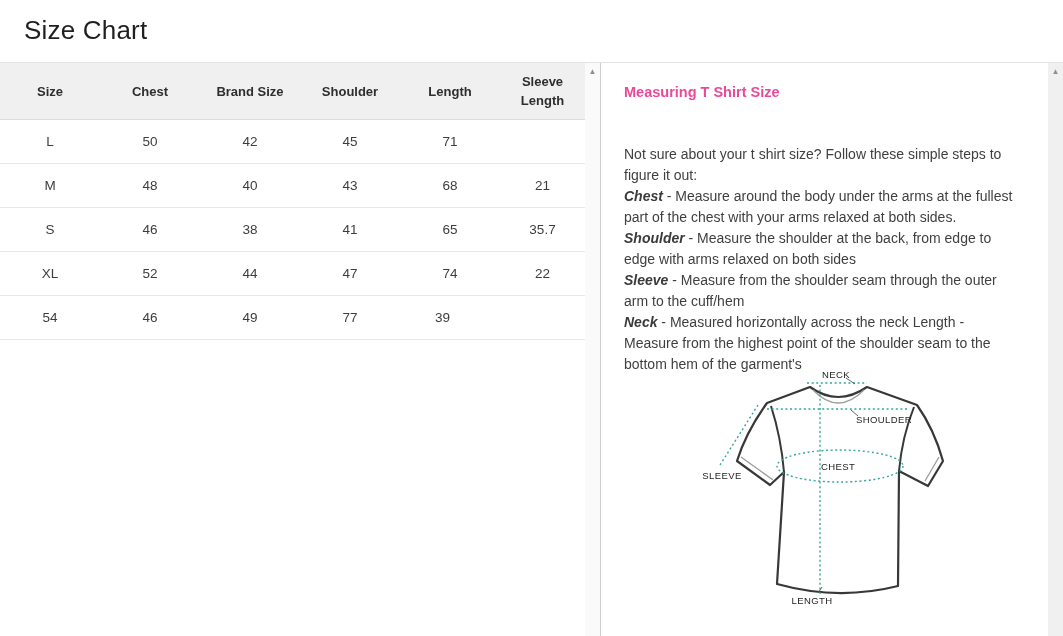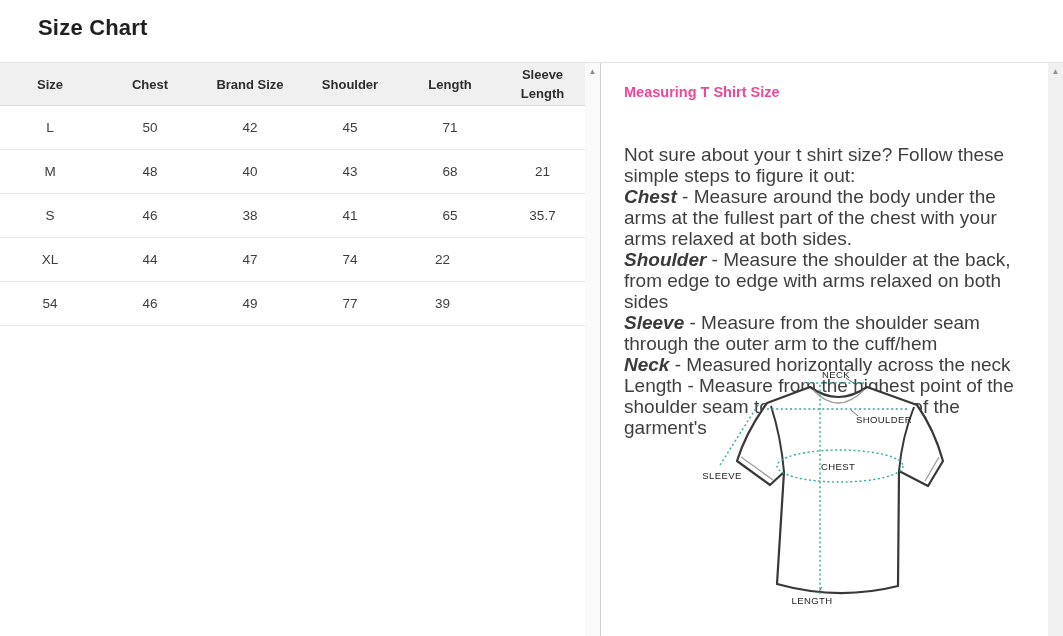--- a/index.html
+++ b/index.html
@@ -2,49 +2,49 @@
 <html><head>
 <meta charset="utf-8">
 <style>
   * { margin:0; padding:0; box-sizing:border-box; }
   html,body { width:1063px; height:636px; background:#fff;
     font-family:"Liberation Sans", sans-serif; overflow:hidden; }
   .app { position:relative; width:1063px; height:636px; background:#fff; }
 
   
   .title-bar { position:absolute; top:0; left:0; width:100%; height:62px; background:#fff; }
-  .page-title { position:absolute; left:38px; top:15px; font-size:22px; font-weight:700;
+  .page-title { position:absolute; left:24px; top:15px; font-size:26px; font-weight:400;
     color:#1f1f1f; letter-spacing:.2px; }
 
   
   .content { position:absolute; top:62px; left:0; right:0; bottom:0; border-top:1px solid #e3e3e3; }
 
   
   .table-panel { position:absolute; left:0; top:0; bottom:0; width:601px; background:#fff;
     border-right:1px solid #cfcfcf; }
   .size-table { width:585px; }
-  .thead { display:flex; height:43px; background:#f0f0f0; border-bottom:1px solid #dcdcdc; }
+  .thead { display:flex; height:57px; background:#f0f0f0; border-bottom:1px solid #dcdcdc; }
   .th { display:flex; align-items:center; justify-content:center; text-align:center;
     font-size:13px; font-weight:bold; color:#2e2e2e; line-height:19px; }
   .tr { display:flex; height:44px; border-bottom:1px solid #e7e7e7; background:#fff; }
   .td { display:flex; align-items:center; justify-content:center; font-size:13.5px; color:#3d3d3d; }
   .c0{width:100px}.c1{width:100px}.c2{width:100px}.c3{width:100px}.c4{width:100px}.c5{width:85px}
 
   
   .vscroll { position:absolute; right:0; top:0; bottom:0; width:15px; }
   .vscroll.table-sb { background:#fafafa; }
   .vscroll.panel-sb { background:#f0f0f0; }
   .sb-arrow { display:block; text-align:center; font-size:8px; color:#8f8f8f;
     padding-top:4px; line-height:10px; cursor:default; }
 
   
   .guide-panel { position:absolute; left:602px; top:0; right:15px; bottom:0; background:#fff;
     padding:21px 0 0 22px; }
   .guide-heading { font-size:14.5px; font-weight:bold; color:#ec4899; margin-bottom:13px; }
-  .guide-text { width:394px; font-size:19px; line-height:21px; color:#3f3f3f;margin-top:44px; }
+  .guide-text { width:394px; font-size:14px; line-height:21px; color:#3f3f3f;margin-top:44px; }
   .step-term { font-style:italic; font-weight:bold; color:#3a3a3a; }
 
   
   .diagram { position:absolute; left:86px; top:306px; width:280px; height:258px; }
   .d-outline { fill:#ffffff; stroke:#383838; stroke-width:2.2; stroke-linejoin:round; }
   .d-seam   { fill:none; stroke:#383838; stroke-width:2; }
   .d-grayseam { fill:none; stroke:#9b9b9b; stroke-width:1.3; }
   .d-measure { fill:none; stroke:#35a79c; stroke-width:1.4; stroke-dasharray:2 2.6; }
   .d-leader { stroke:#555; stroke-width:.9; }
   .d-label { font-family:"Liberation Sans", sans-serif; font-size:9.5px; fill:#1f1f1f;
@@ -89,20 +89,21 @@
         <div class="tr">
           <div class="td c0">S</div>
           <div class="td c1">46</div>
           <div class="td c2">38</div>
           <div class="td c3">41</div>
           <div class="td c4">65</div>
           <div class="td c5">35.7</div>
         </div>
         <div class="tr">
           <div class="td c0">XL</div>
+          <div class="td c1">52</div>
           <div class="td c2">44</div>
           <div class="td c3">47</div>
           <div class="td c4">74</div>
           <div class="td c5">22</div>
         </div>
         <div class="tr">
           <div class="td c1">54</div>
           <div class="td c2">46</div>
           <div class="td c3">49</div>
           <div class="td c4">77</div>

